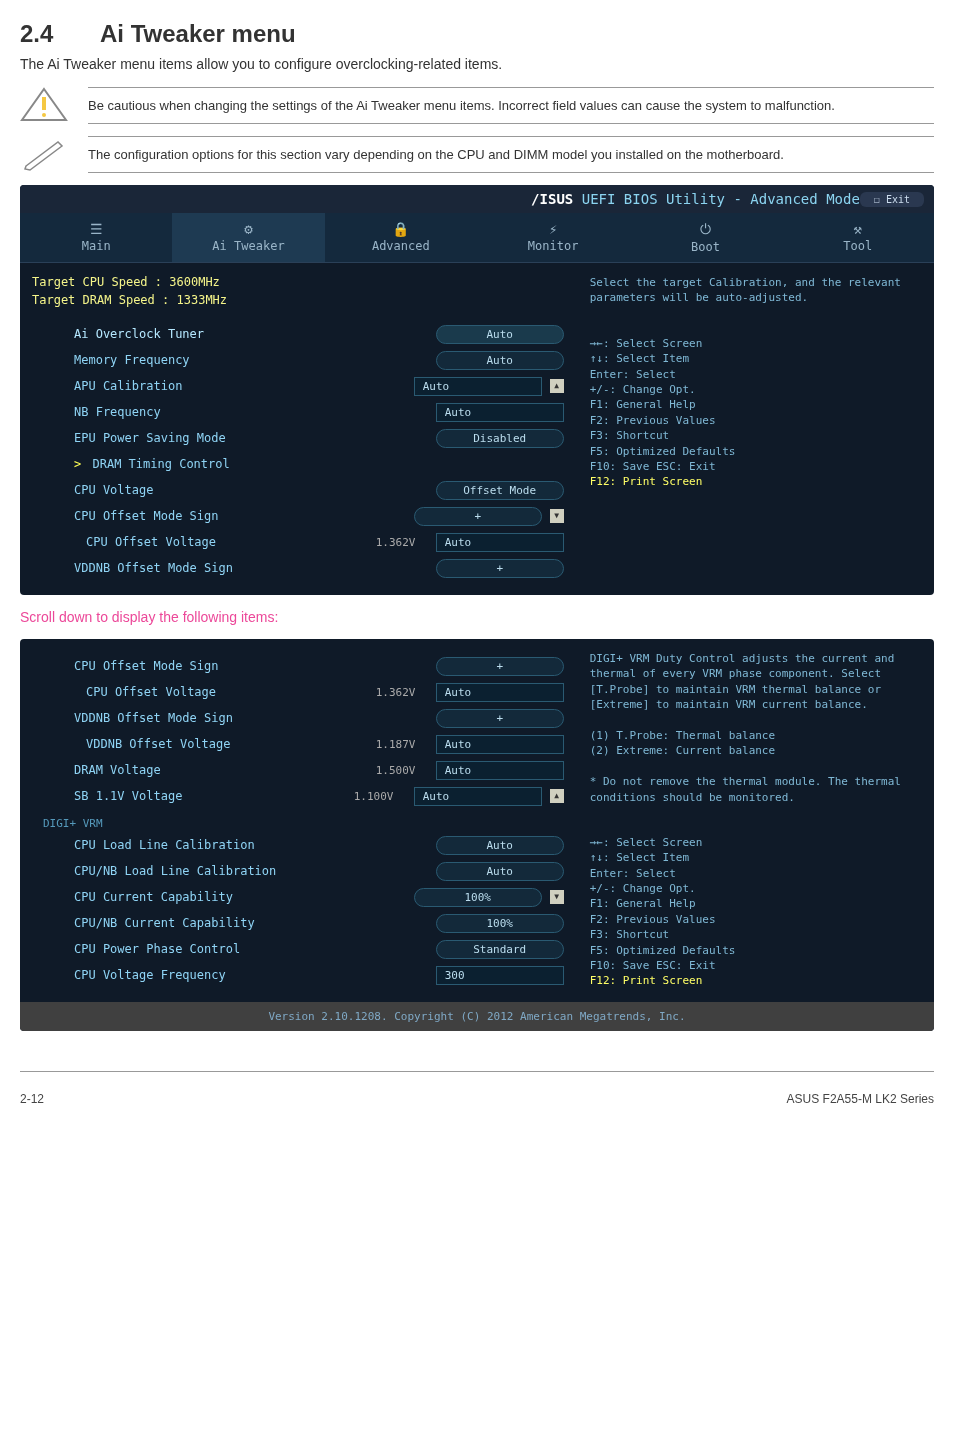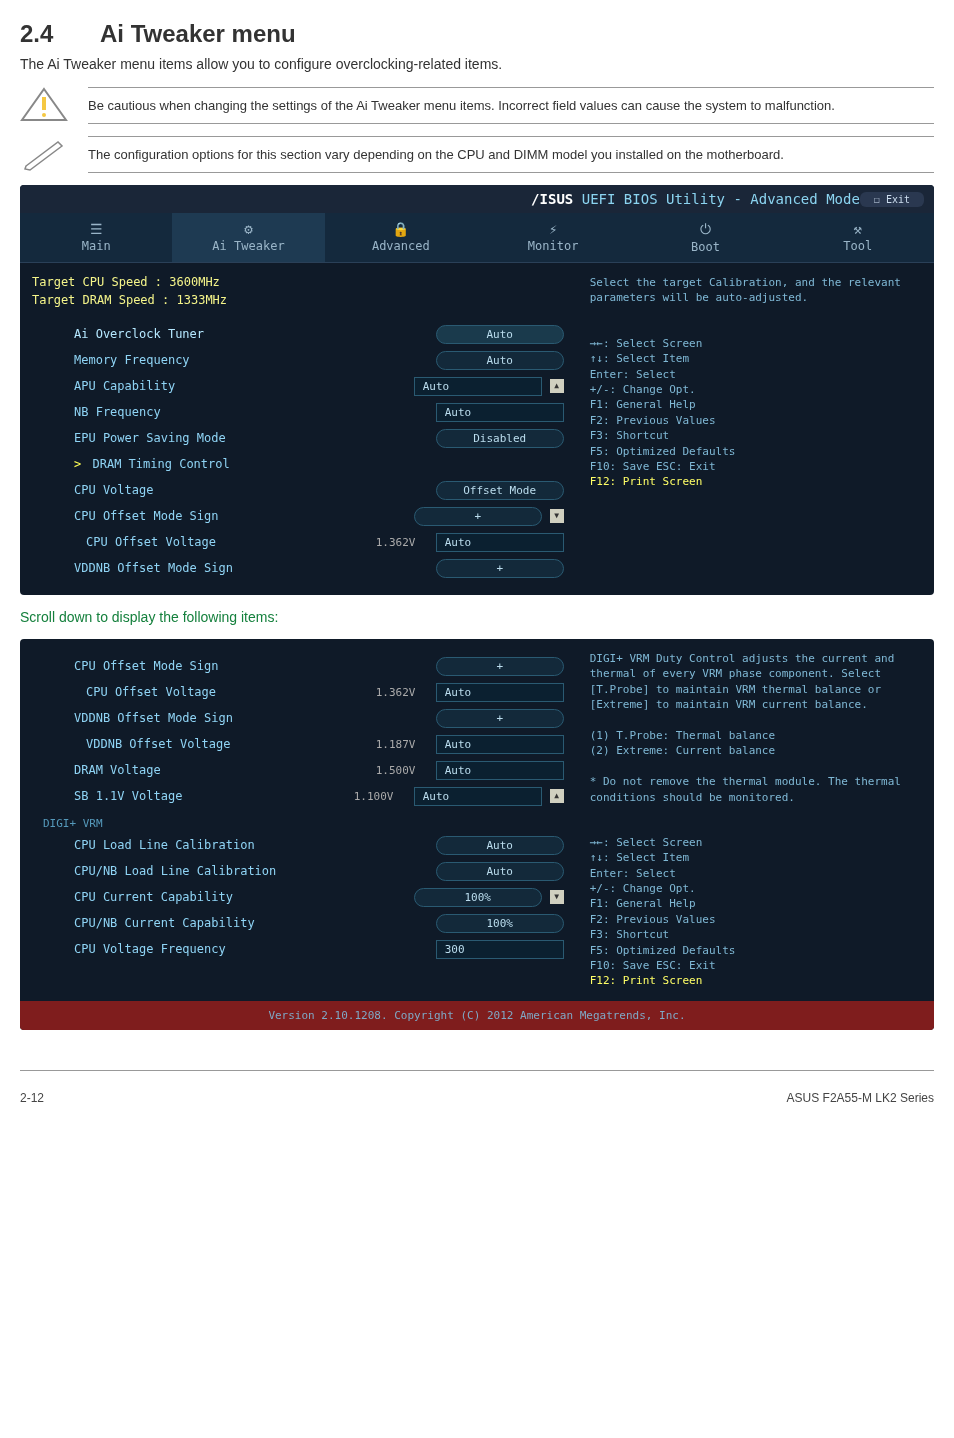--- a/index.html
+++ b/index.html
@@ -33,23 +33,23 @@
 .row-label.light { color:#b5e8ff; }
 .row-label.indent { padding-left:12px; }
 .row-mid { width:60px; color:#aaa; font-size:11px; }
 .pill { background:#1a3a4c; border:1px solid #2a5a72; border-radius:12px; padding:2px 18px; color:#bde; font-size:11px; width:90px; text-align:center; }
 .pill.dark { background:#13293a; }
 .input { background:#0b2030; border:1px solid #2a5a72; padding:2px 8px; color:#bde; font-size:11px; width:110px; }
 .chev { color:#ff5; margin-right:4px; }
 .scroll-arrow { width:14px; height:14px; background:#d0d0c0; color:#333; font-size:8px; text-align:center; line-height:14px; margin-left:8px; }
 
 .section-hdr { color:#5599bb; margin:10px 0 2px 0; font-size:11px;padding-left:11px; }
-.footer-bios { text-align:center; color:#7fa8c5; font-size:11px; padding:8px 0; background:#7f1d1d; }
-
-.midtext { margin:14px 0; font-size:14px; color:#15803d; font-family:Arial,sans-serif; }
+.footer-bios { text-align:center; color:#7fa8c5; font-size:11px; padding:8px 0; background:#404040; }
+
+.midtext { margin:14px 0; font-size:14px; color:#ec4899; font-family:Arial,sans-serif; }
 
 .page-footer { display:flex; justify-content:space-between; margin-top:40px; font-size:12px; color:#444; border-top:1px solid #999; padding-top:20px; }
 </style>
 </head>
 <body>
 
 <h2><span class="num">2.4</span><span>Ai Tweaker menu</span></h2>
 <p class="intro">The Ai Tweaker menu items allow you to configure overclocking-related items.</p>
 
 <div class="note-row">
@@ -94,21 +94,21 @@
           <div class="row-label light">Ai Overclock Tuner</div>
           <div class="row-mid"></div>
           <div class="pill">Auto</div>
         </div>
         <div class="row">
           <div class="row-label">Memory Frequency</div>
           <div class="row-mid"></div>
           <div class="pill dark">Auto</div>
         </div>
         <div class="row">
-          <div class="row-label">APU Capability</div>
+          <div class="row-label">APU Calibration</div>
           <div class="row-mid"></div>
           <div class="input">Auto</div>
           <div class="scroll-arrow">▲</div>
         </div>
         <div class="row">
           <div class="row-label">NB Frequency</div>
           <div class="row-mid"></div>
           <div class="input">Auto</div>
         </div>
         <div class="row">
@@ -211,20 +211,25 @@
         <div class="row">
           <div class="row-label">CPU Current Capability</div>
           <div class="row-mid"></div>
           <div class="pill dark">100%</div>
           <div class="scroll-arrow">▼</div>
         </div>
         <div class="row">
           <div class="row-label">CPU/NB Current Capability</div>
           <div class="row-mid"></div>
           <div class="pill dark">100%</div>
+        </div>
+        <div class="row">
+          <div class="row-label">CPU Power Phase Control</div>
+          <div class="row-mid"></div>
+          <div class="pill dark">Standard</div>
         </div>
         <div class="row">
           <div class="row-label">CPU Voltage Frequency</div>
           <div class="row-mid"></div>
           <div class="input">300</div>
         </div>
       </div>
     <div class="bios-right">
       <div class="help-top">
         <div>DIGI+ VRM Duty Control adjusts the current and thermal of every VRM phase component. Select [T.Probe] to maintain VRM thermal balance or [Extreme] to maintain VRM current balance.</div><br>

